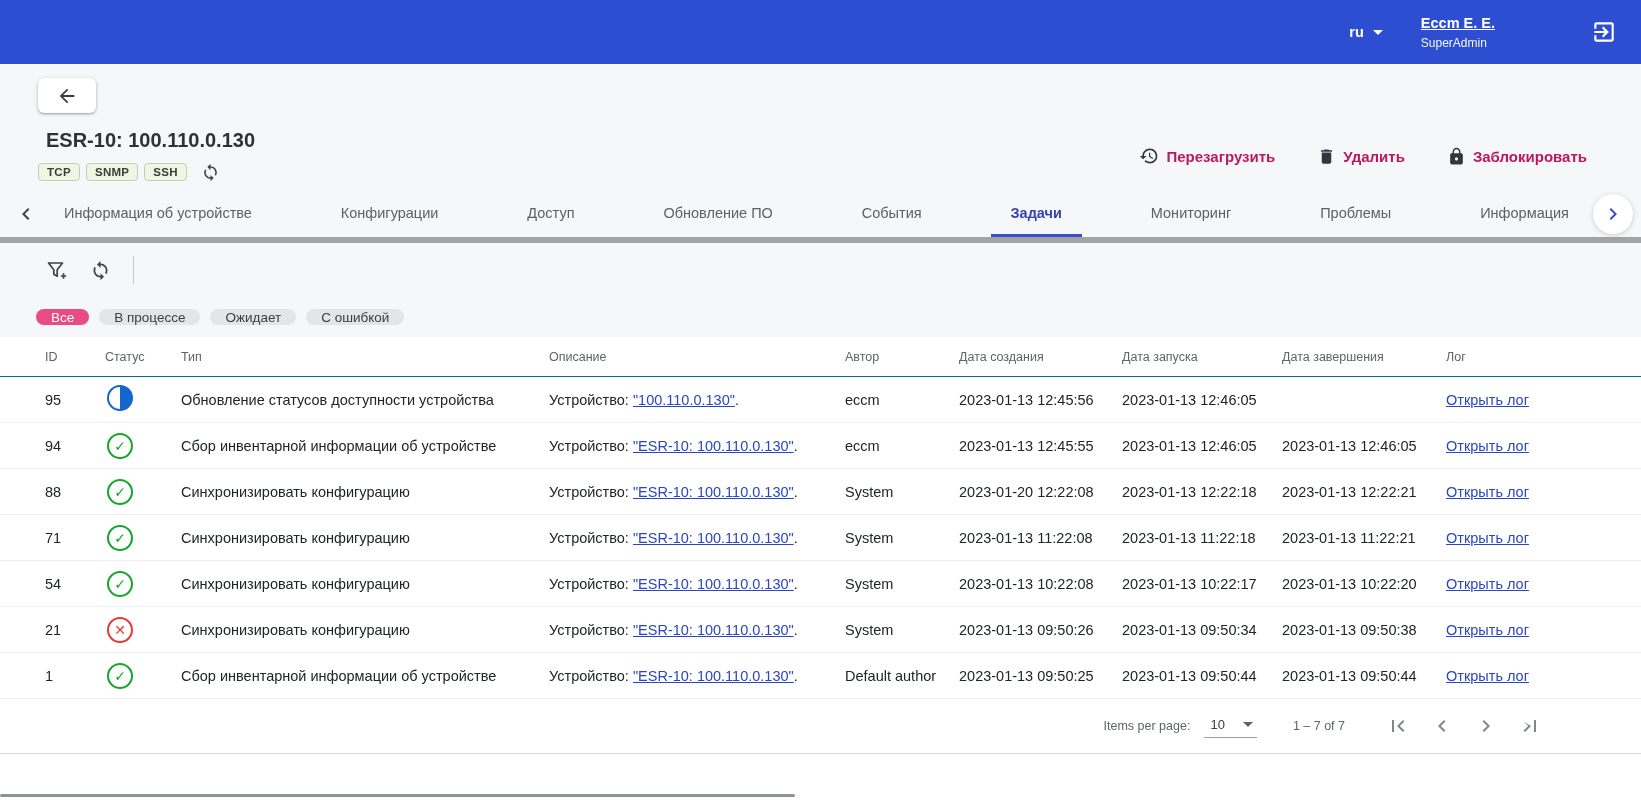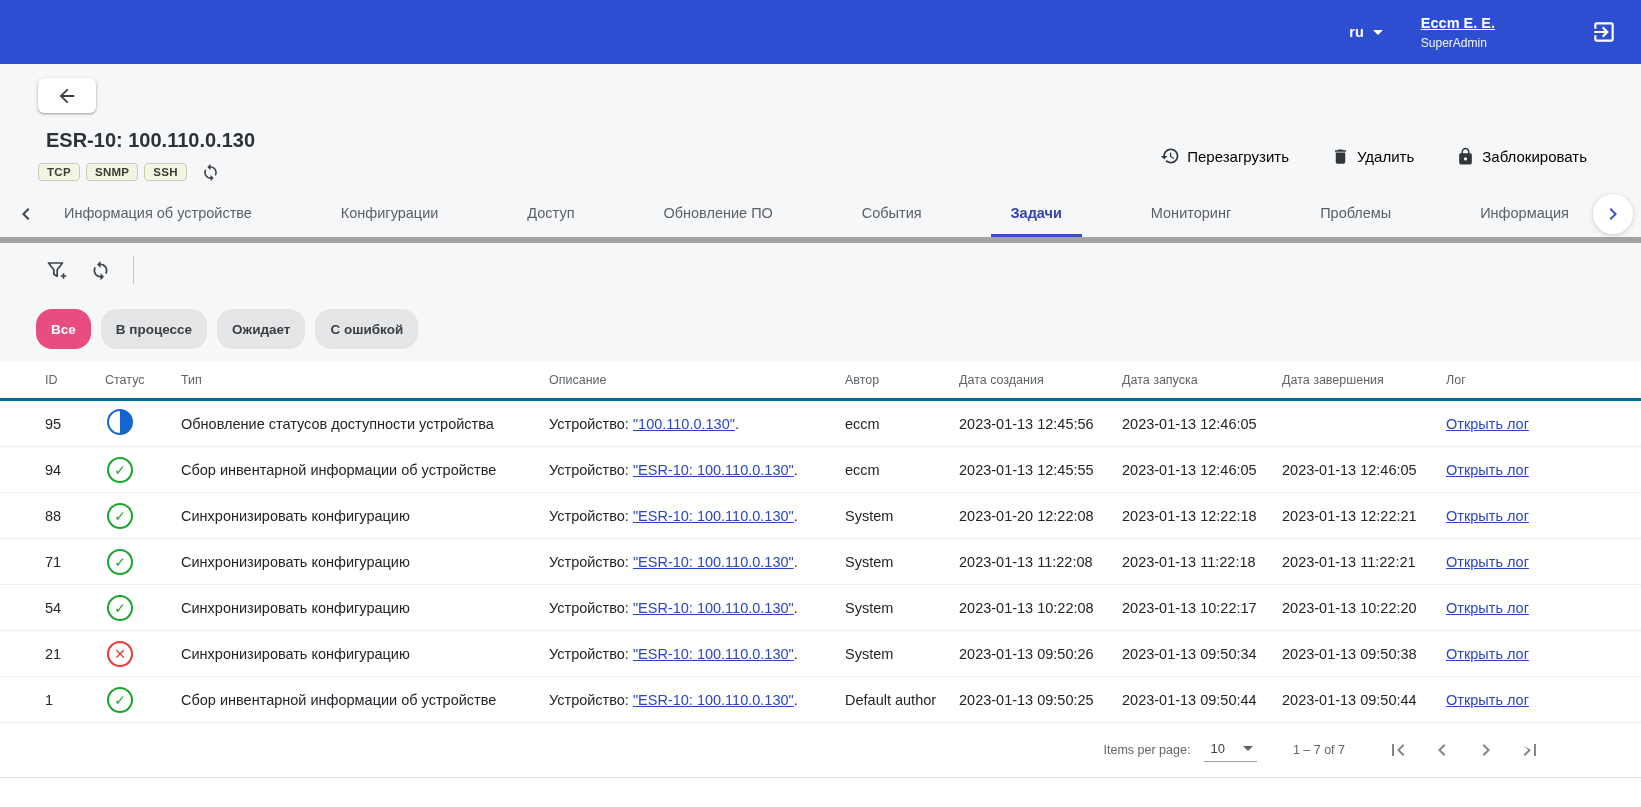--- a/index.html
+++ b/index.html
@@ -19,44 +19,44 @@
   
   .content-top{background:#f6f7f8;}
   .back-row{padding:14px 0 0 38px;}
   .back-btn{width:58px;height:35px;background:#fff;border:none;border-radius:6px;cursor:pointer;display:flex;align-items:center;justify-content:center;box-shadow:0 1px 2px rgba(0,0,0,.28),0 1px 4px rgba(0,0,0,.14);}
   .title-row{display:flex;justify-content:space-between;align-items:center;padding:16px 54px 0 38px;}
   .page-title{font-size:20px;font-weight:700;color:#2e3236;line-height:23px;margin-left:8px;}
   .tag-row{display:flex;align-items:center;gap:6px;margin-top:9px;height:22px;}
   .tag{font-size:11.5px;font-weight:700;color:#3a3f33;background:#f2f4e4;border:1px solid #c6cdb2;border-radius:4px;padding:2px 8px;letter-spacing:.3px;}
   .sync-btn{background:none;border:none;cursor:pointer;margin-left:8px;display:flex;padding:0;}
   .actions{display:flex;align-items:center;gap:42px;}
-  .action-btn{display:flex;align-items:center;gap:7px;background:none;border:none;font-size:15px;font-weight:400;color:#000000;cursor:pointer;}
+  .action-btn{display:flex;align-items:center;gap:7px;background:none;border:none;font-size:15px;font-weight:700;color:#be185d;cursor:pointer;}
 
   
   .tabbar{display:flex;align-items:center;margin-top:8px;border-bottom:6px solid #a3a3a3;padding:0 8px;background:#f6f7f8;}
   .tab-scroll{width:36px;height:46px;background:none;border:none;display:flex;align-items:center;justify-content:center;cursor:pointer;}
   .tab-scroll.right{width:40px;height:40px;border-radius:50%;background:#fff;box-shadow:0 1px 5px rgba(0,0,0,.18);margin-left:4px;}
   .tabs{flex:1;display:flex;justify-content:space-between;}
   .tab{height:46px;display:flex;align-items:center;padding:0 20px;font-size:14.5px;font-weight:500;color:#5c6166;cursor:pointer;white-space:nowrap;border-bottom:3px solid transparent;}
   .tab.active{color:#3544b0;border-bottom-color:#3b4ec9;font-weight:600;}
 
   
   .toolbar{height:54px;display:flex;align-items:center;padding-left:44px;gap:22px;background:#f6f7f8;}
   .icon-btn{background:none;border:none;cursor:pointer;display:flex;padding:0;}
   .v-divider{width:1px;height:28px;background:#c4c7cb;}
 
   
   .chip-row{display:flex;gap:10px;padding:12px 0 12px 36px;background:#f6f7f8;}
-  .chip{height:40px;border-radius:16px;padding:0 15px;display:inline-flex;align-items:center;font-size:13.5px;font-weight:700;color:#3c4043;background:#e3e5e7;border:none;cursor:pointer;}
+  .chip{height:16px;border-radius:16px;padding:0 15px;display:inline-flex;align-items:center;font-size:13.5px;font-weight:400;color:#3c4043;background:#e3e5e7;border:none;cursor:pointer;}
   .chip.active{background:#e84c83;color:#fff;}
 
   
   .table{background:#fff;}
   .thead,.trow{display:grid;grid-template-columns:60px 76px 368px 296px 114px 163px 160px 164px 1fr;align-items:center;padding:0 45px;}
-  .thead{height:40px;border-bottom:3px solid #0369a1;}
+  .thead{height:40px;border-bottom:1px solid #0369a1;}
   .th{font-size:12.5px;font-weight:500;color:#5f6468;}
   .trow{height:46px;border-bottom:1px solid #eceef0;font-size:14.5px;color:#212529;}
   .link{color:#2b46c4;font-weight:500;text-decoration:underline;cursor:pointer;}
 
   .status-icon{width:26px;height:26px;border-radius:50%;border:2.5px solid;display:inline-flex;align-items:center;justify-content:center;font-size:14px;font-weight:700;margin-left:2px;}
   .st-success{border-color:#17a52c;color:#17a52c;}
   .st-success::before{content:"\2713";}
   .st-error{border-color:#e53935;color:#e53935;}
   .st-error::before{content:"\2715";}
   .st-in-progress{border-color:#1565d0;background:linear-gradient(90deg,#fff 50%,#1565d0 50%);}

